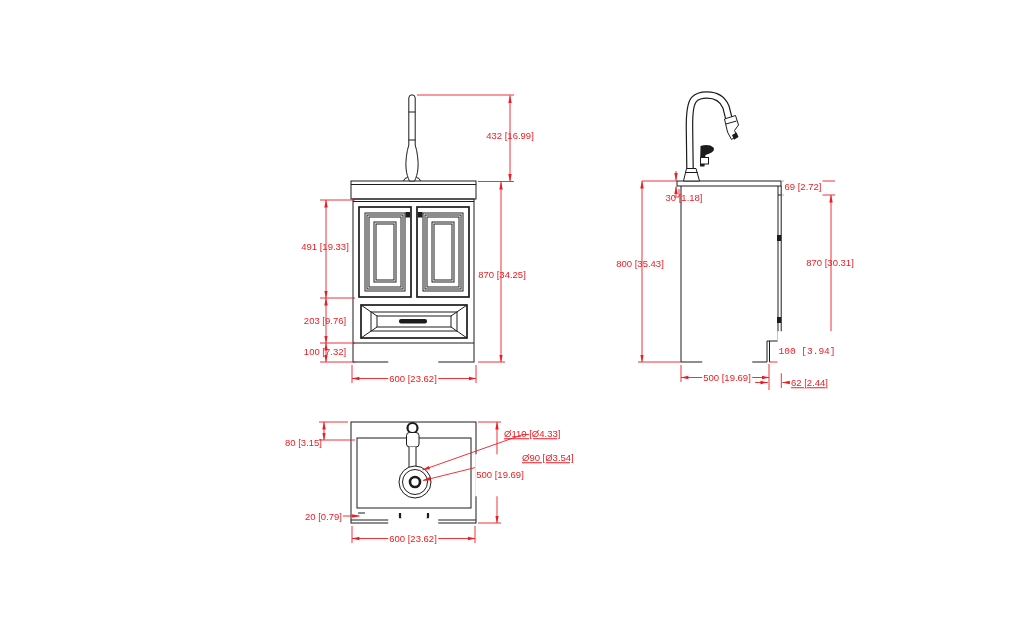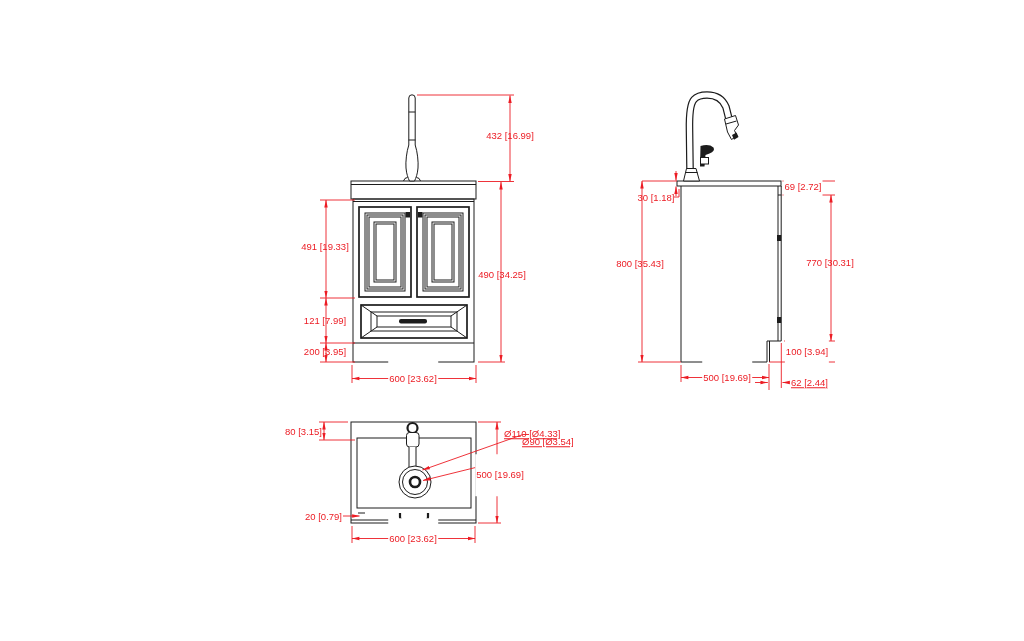--- a/index.html
+++ b/index.html
@@ -185,33 +185,33 @@
     <line class="r" x1="434" y1="422" x2="457" y2="422"></line>
     <line class="r" x1="434" y1="523" x2="457" y2="523"></line>
     <line class="r" x1="453" y1="422" x2="453" y2="523" marker-start="url(#as)" marker-end="url(#ae)"></line>
     <path class="r" d="M378.5,470 L479,434.5 L485,434.5" marker-start="url(#as)"></path>
     <path class="r" d="M379,480.5 L470,458 L476.5,458" marker-start="url(#as)"></path>
   </g>
 </svg>
 
 <div class="dim" style="left:466px;top:136px;">432 [16.99]</div>
 <div class="dim" style="left:281px;top:247px;">491 [19.33]</div>
-<div class="dim" style="left:458px;top:275px;">490 [34.25]</div>
-<div class="dim" style="left:281px;top:321px;">121 [7.99]</div>
-<div class="dim" style="left:281px;top:351.5px;">200 [3.95]</div>
+<div class="dim" style="left:458px;top:275px;">870 [34.25]</div>
+<div class="dim" style="left:281px;top:321px;">203 [9.76]</div>
+<div class="dim" style="left:281px;top:351.5px;">100 [7.32]</div>
 <div class="dim bg" style="left:369px;top:378.5px;">600 [23.62]</div>
 
-<div class="dim" style="left:612px;top:197.5px;">30 [1.18]</div>
+<div class="dim" style="left:640px;top:197.5px;">30 [1.18]</div>
 <div class="dim" style="left:596px;top:264px;">800 [35.43]</div>
 <div class="dim bg" style="left:759px;top:186.5px;">69 [2.72]</div>
-<div class="dim" style="left:786px;top:263px;">770 [30.31]</div>
-<div class="dim bg" style="left:763px;top:352px;">100 [3.94]</div>
+<div class="dim" style="left:786px;top:263px;">870 [30.31]</div>
+<div class="dim bg" style="left:763px;top:352px;font-family:Liberation Mono, monospace;">100 [3.94]</div>
 <div class="dim bg" style="left:683px;top:377.5px;">500 [19.69]</div>
 <div class="dim la" style="left:747px;top:382.5px;">62 [2.44]</div>
 
-<div class="dim ra" style="left:278px;top:432px;">80 [3.15]</div>
+<div class="dim ra" style="left:278px;top:443px;">80 [3.15]</div>
 <div class="dim ra" style="left:298px;top:516.5px;text-align:center;">20 [0.79]</div>
 <div class="dim bg" style="left:369px;top:538.5px;">600 [23.62]</div>
 <div class="dim bg" style="left:456px;top:475px;">500 [19.69]</div>
 <div class="dim la" style="left:460px;top:434px;">Ø110 [Ø4.33]</div>
-<div class="dim la" style="left:478px;top:442px;">Ø90 [Ø3.54]</div>
+<div class="dim la" style="left:478px;top:458px;">Ø90 [Ø3.54]</div>
 
 </div>
 
 </body></html>

